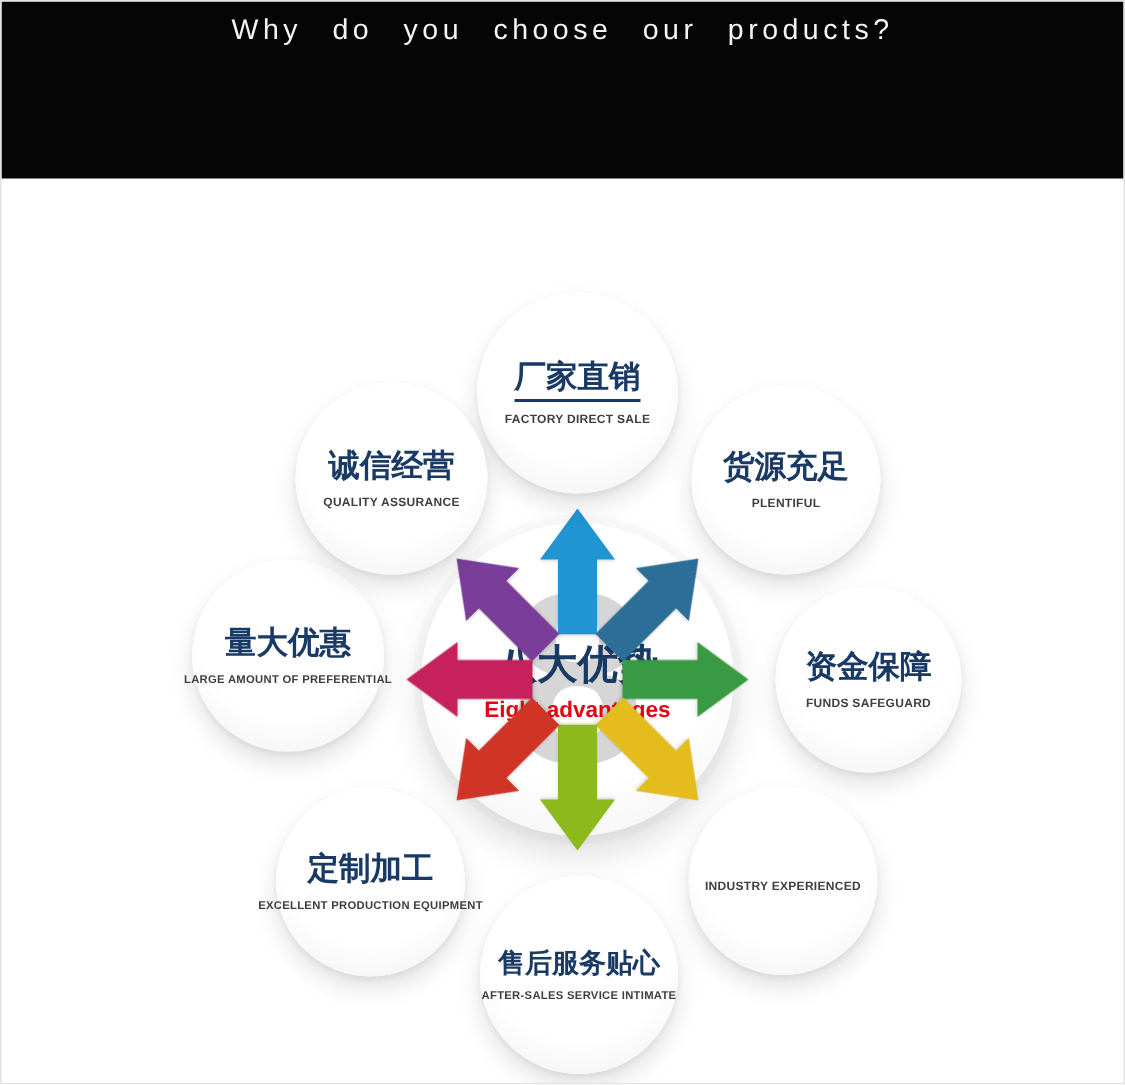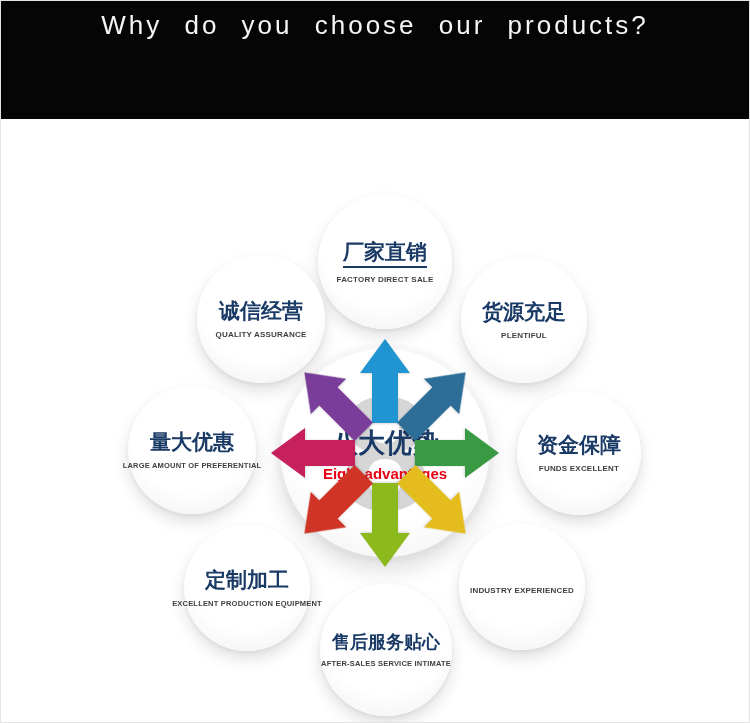--- a/index.html
+++ b/index.html
@@ -11,21 +11,21 @@
 
   
   .header {
     position:absolute; top:0; left:0; right:0; height:118px;
     background:#050505; color:#ffffff; text-align:center;
   }
   .header-title {
     padding-top:14px; font-size:52px; font-weight:bold; letter-spacing:2px;
   }
   .header-subtitle {
-    margin-top:9px; font-size:26px; font-weight:500;
+    margin-top:9px; font-size:19px; font-weight:500;
     letter-spacing:3px; word-spacing:12px; color:#f5f5f5;
   }
 
   
   .circle {
     position:absolute; border-radius:50%;
     background:radial-gradient(circle at 50% 35%, #ffffff 58%, #f4f4f4 86%, #e9e9e9 100%);
     box-shadow:0 8px 16px rgba(0,0,0,0.12), 0 2px 4px rgba(0,0,0,0.06);
     display:flex; flex-direction:column; align-items:center; justify-content:center;
     text-align:center;
@@ -39,21 +39,21 @@
     letter-spacing:0.2px; white-space:nowrap;
   }
   .en-long { font-size:7.5px; }
 
   .pos-top          { left:317px; top:194px; width:134px; height:134px; }
   .pos-top-right    { left:460px; top:256px; width:126px; height:126px; }
   .pos-right        { left:516px; top:390px; width:124px; height:124px; }
   .pos-bottom-right { left:458px; top:523px; width:126px; height:126px; }
   .pos-bottom       { left:319px; top:583px; width:132px; height:132px; }
   .pos-bottom-left  { left:183px; top:524px; width:126px; height:126px; }
-  .pos-left         { left:127px; top:385px; width:128px; height:128px; }
+  .pos-left         { left:127px; top:372px; width:128px; height:128px; }
   .pos-top-left     { left:196px; top:254px; width:128px; height:128px; }
 
   
   .center-circle {
     left:280px; top:348px; width:208px; height:208px; z-index:1;
     box-shadow:0 12px 24px rgba(0,0,0,0.14), 0 0 0 6px rgba(0,0,0,0.015);
   }
   .big-number {
     position:absolute; left:0; top:0; right:0; bottom:0;
     display:flex; align-items:center; justify-content:center;
@@ -147,21 +147,21 @@
       <div class="en">FACTORY DIRECT SALE</div>
     </div>
 
     <div class="circle satellite pos-top-right">
       <div class="zh">货源充足</div>
       <div class="en">PLENTIFUL</div>
     </div>
 
     <div class="circle satellite pos-right">
       <div class="zh">资金保障</div>
-      <div class="en">FUNDS EXCELLENT</div>
+      <div class="en">FUNDS SAFEGUARD</div>
     </div>
 
     <div class="circle satellite pos-bottom-right">
       <div class="en">INDUSTRY EXPERIENCED</div>
     </div>
 
     <div class="circle satellite pos-bottom">
       <div class="zh zh-long">售后服务贴心</div>
       <div class="en en-long">AFTER-SALES SERVICE INTIMATE</div>
     </div>

